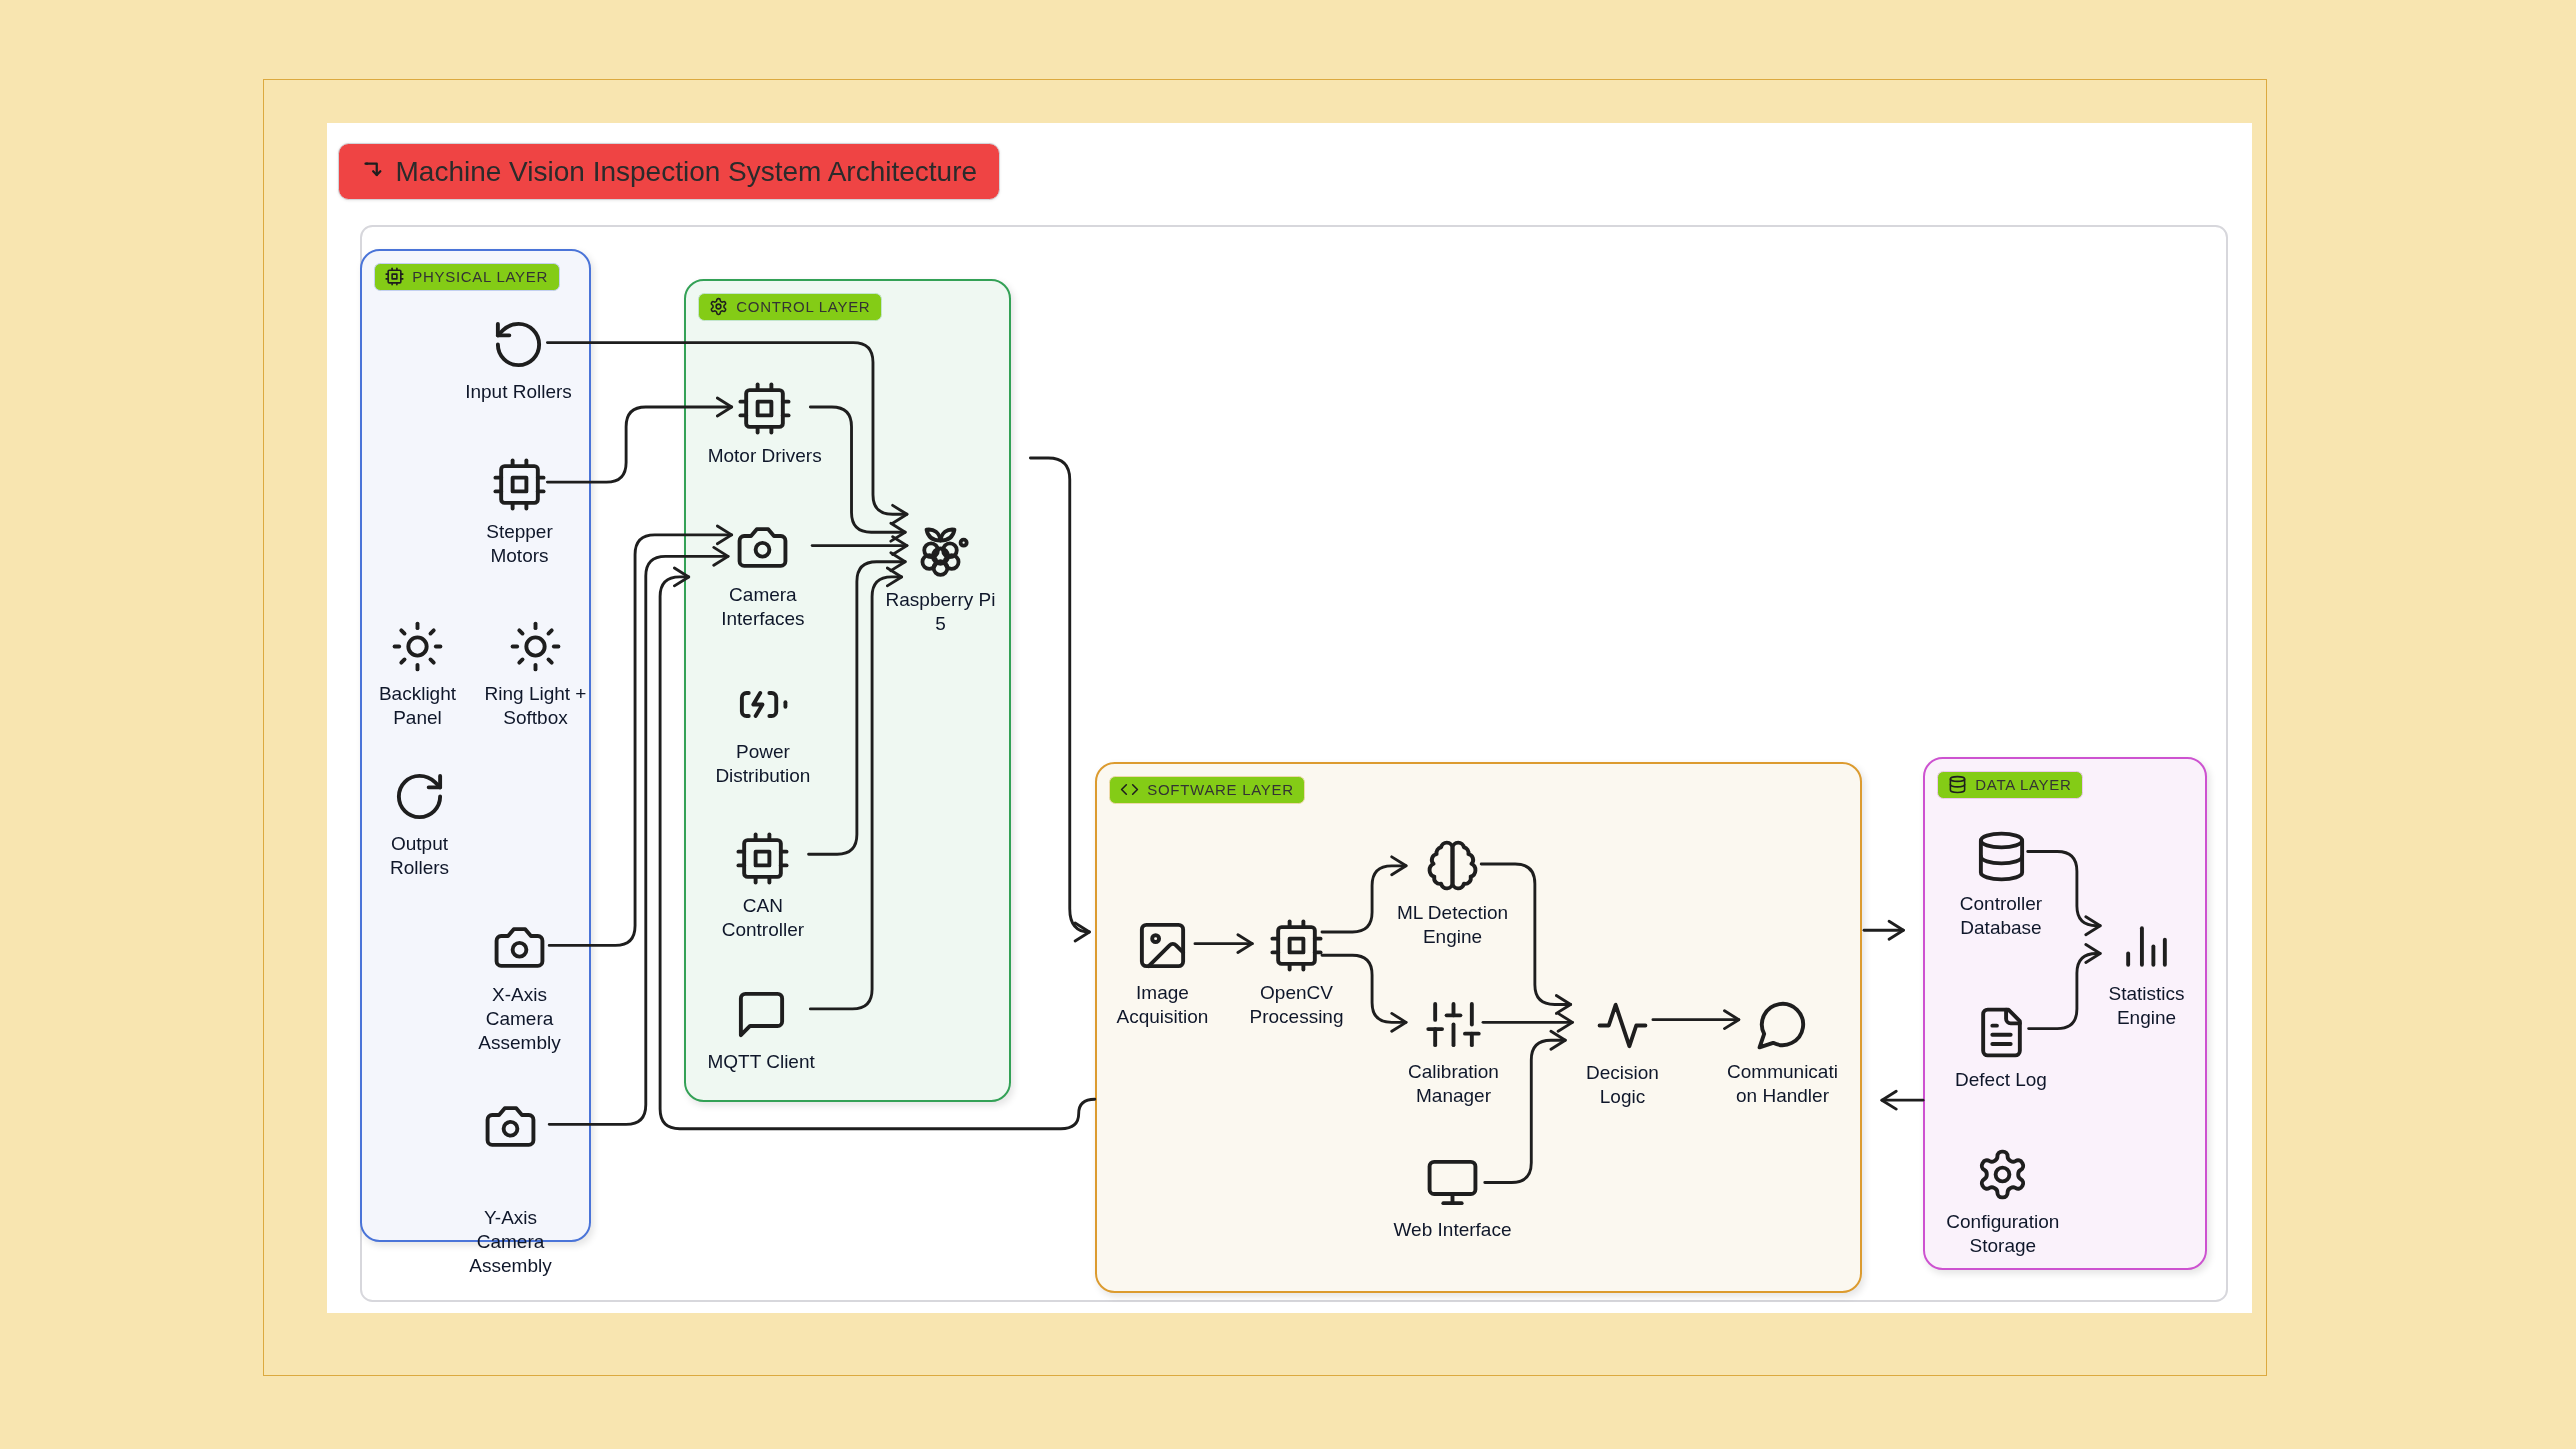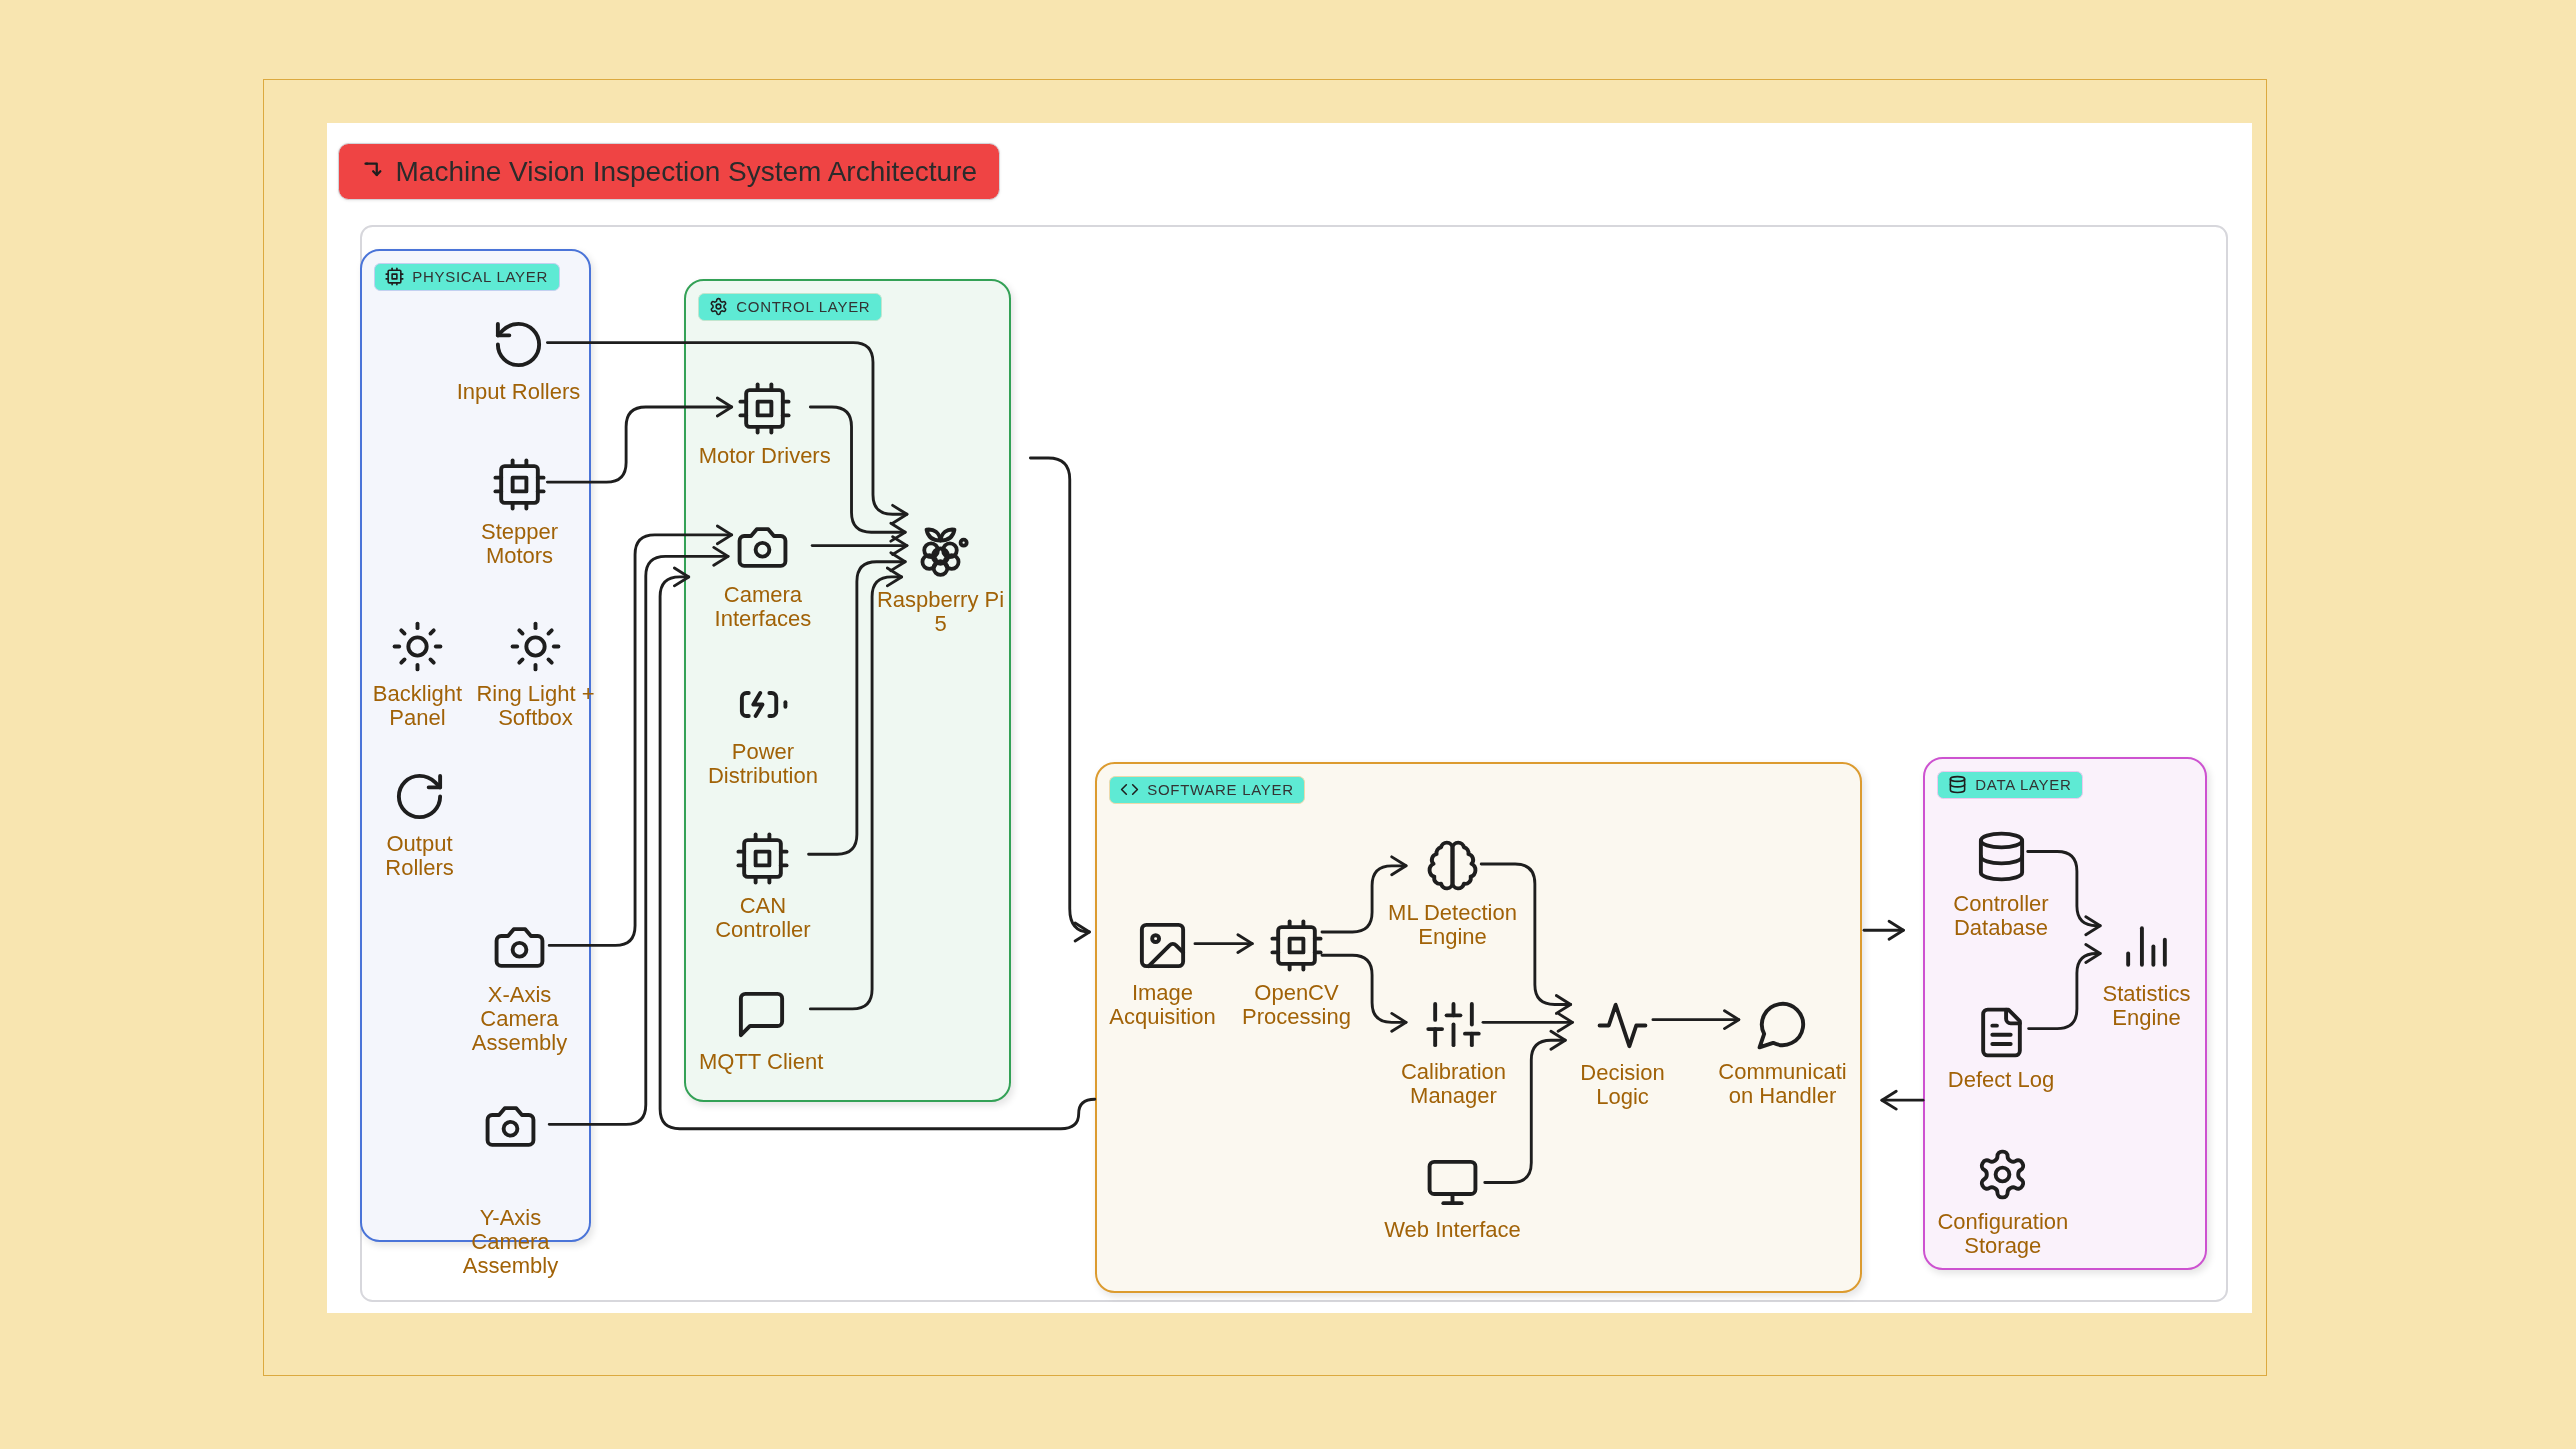--- a/index.html
+++ b/index.html
@@ -4,25 +4,25 @@
 <style>
   html,body{margin:0;padding:0;width:2576px;height:1449px;}
   body{background:#f8e5b0;font-family:"Liberation Sans",sans-serif;position:relative;overflow:hidden;}
   .gold-frame{position:absolute;left:263px;top:79px;width:2002px;height:1295px;border:1.8px solid #dca93f;}
   .panel{position:absolute;left:327px;top:123px;width:1925px;height:1190px;background:#ffffff;}
   .diagram-frame{position:absolute;left:360px;top:225px;width:1864px;height:1073px;border:2.7px solid #d7d7dc;border-radius:12.5px;}
   .title-pill{position:absolute;left:338px;top:143px;height:55px;display:inline-flex;align-items:center;gap:8px;
     padding:0 21.5px;background:#ef4444;border:1.8px solid #d2d4d9;border-radius:10.7px;font-size:28px;color:#2b2b2b;
     box-shadow:0 0.9px 2.7px rgba(0,0,0,.08);white-space:nowrap;}
   .layer{position:absolute;border-radius:19.7px;border:2.7px solid;box-shadow:2.7px 3.6px 7.2px rgba(0,0,0,.10);box-sizing:border-box;}
-  .layer-pill{position:absolute;top:11.6px;left:11.6px;display:inline-flex;align-items:center;gap:8px;background:#5eead4;
+  .layer-pill{position:absolute;top:11.6px;left:11.6px;display:inline-flex;align-items:center;gap:8px;background:#84cc16;
     border:1.8px solid;border-radius:6.3px;padding:3.6px 10.7px;font-size:15px;letter-spacing:0.7px;color:#333;white-space:nowrap;}
   .node{position:absolute;width:161px;display:flex;flex-direction:column;align-items:center;}
   .node svg{display:block;}
-  .node-label{margin-top:8px;font-size:22px;line-height:24px;color:#a16207;text-align:center;white-space:pre-line;}
+  .node-label{margin-top:8px;font-size:19px;line-height:24px;color:#0f172a;text-align:center;white-space:pre-line;}
   #edge-layer{position:absolute;left:0;top:0;pointer-events:none;}
   #edge-layer path{pointer-events:stroke;}
 </style>
 </head>
 <body>
 
 <div class="gold-frame"></div>
 <div class="panel"></div>
 <div class="title-pill">
   <svg width="27" height="27" viewBox="0 0 24 24" fill="none" stroke="#1e1e1e" stroke-width="2" stroke-linecap="round" stroke-linejoin="round">

